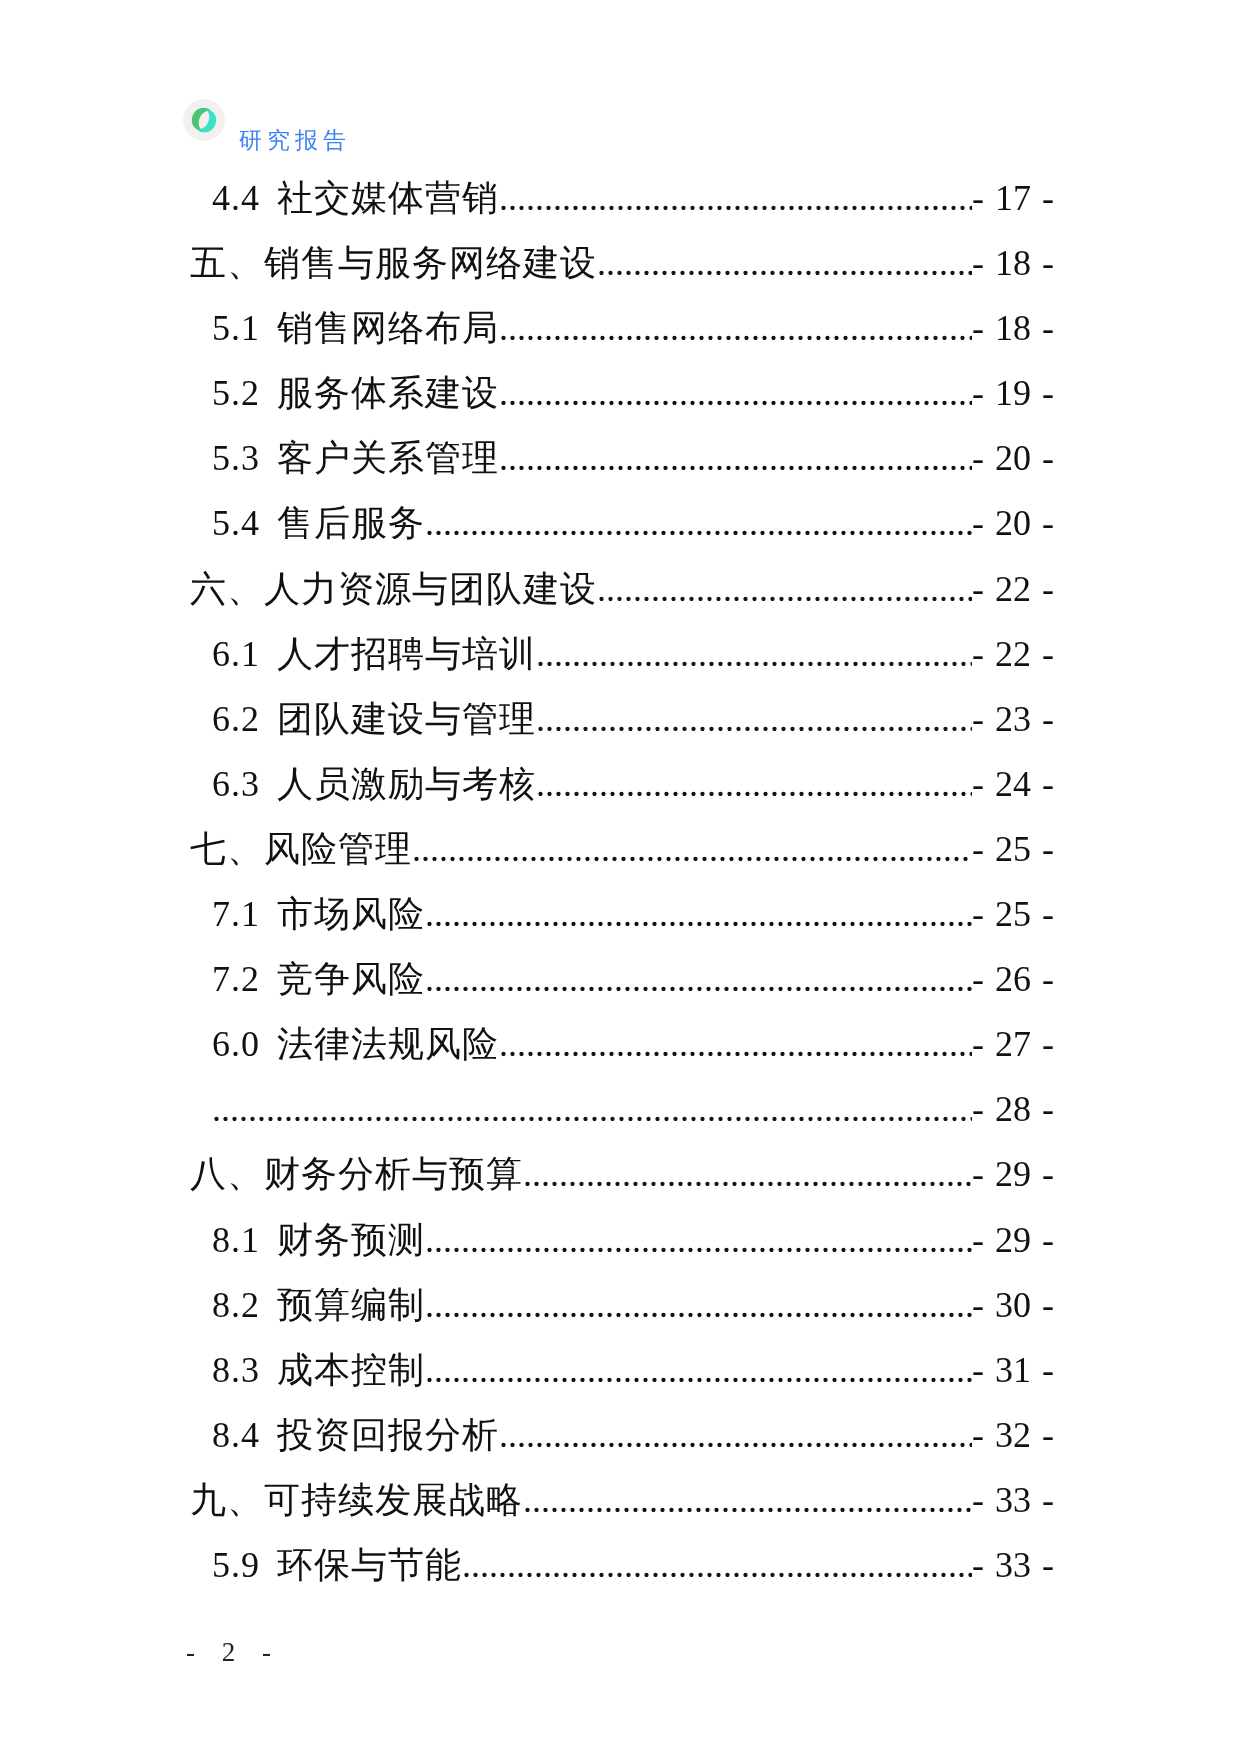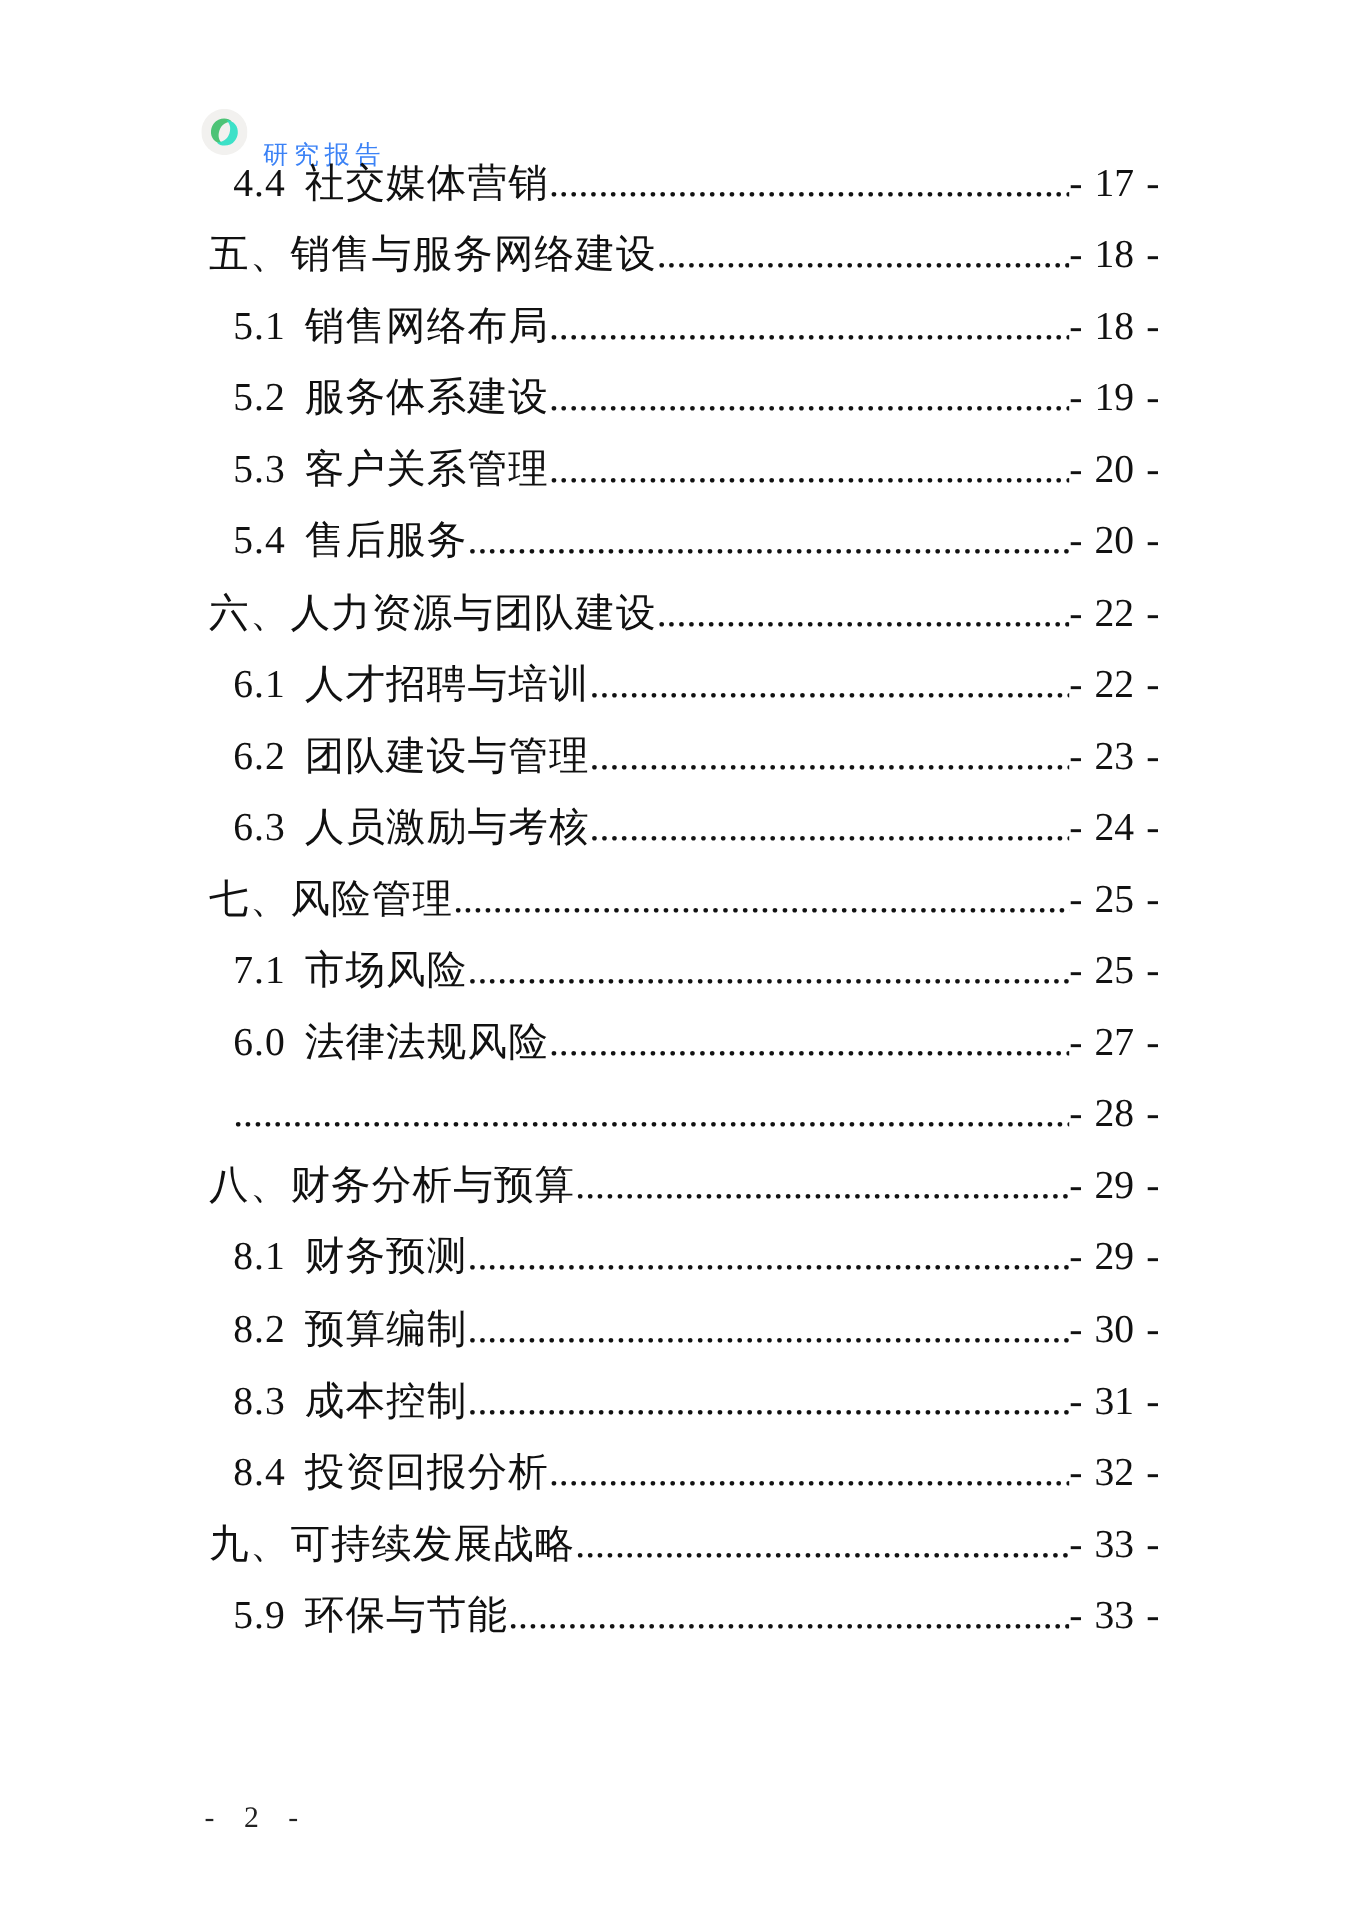--- a/index.html
+++ b/index.html
@@ -29,21 +29,21 @@
     letter-spacing: 5px;
     color: #3b82f6;
     margin-top: 42px;
   }
 
   
   .toc {
     position: absolute;
     left: 190px;
     right: 186px;
-    top: 134px;
+    top: 166px;
   }
   .toc-row {
     display: flex;
     align-items: baseline;
     height: 65.1px;
     line-height: 65.1px;
     font-size: 36px;
     white-space: nowrap;
   }
   .toc-row.level2 { padding-left: 22px; }
@@ -156,20 +156,25 @@
         <span class="toc-label">七、风险管理</span>
         <span class="toc-dots"></span>
         <span class="toc-page">- 25 -</span>
       </div>
       <div class="toc-row level2">
         <span class="toc-label">7.1 市场风险</span>
         <span class="toc-dots"></span>
         <span class="toc-page">- 25 -</span>
       </div>
       <div class="toc-row level2">
+        <span class="toc-label">7.2 竞争风险</span>
+        <span class="toc-dots"></span>
+        <span class="toc-page">- 26 -</span>
+      </div>
+      <div class="toc-row level2">
         <span class="toc-label">6.0 法律法规风险</span>
         <span class="toc-dots"></span>
         <span class="toc-page">- 27 -</span>
       </div>
       <div class="toc-row level2">
         <span class="toc-dots"></span>
         <span class="toc-page">- 28 -</span>
       </div>
       <div class="toc-row level1">
         <span class="toc-label">八、财务分析与预算</span>

